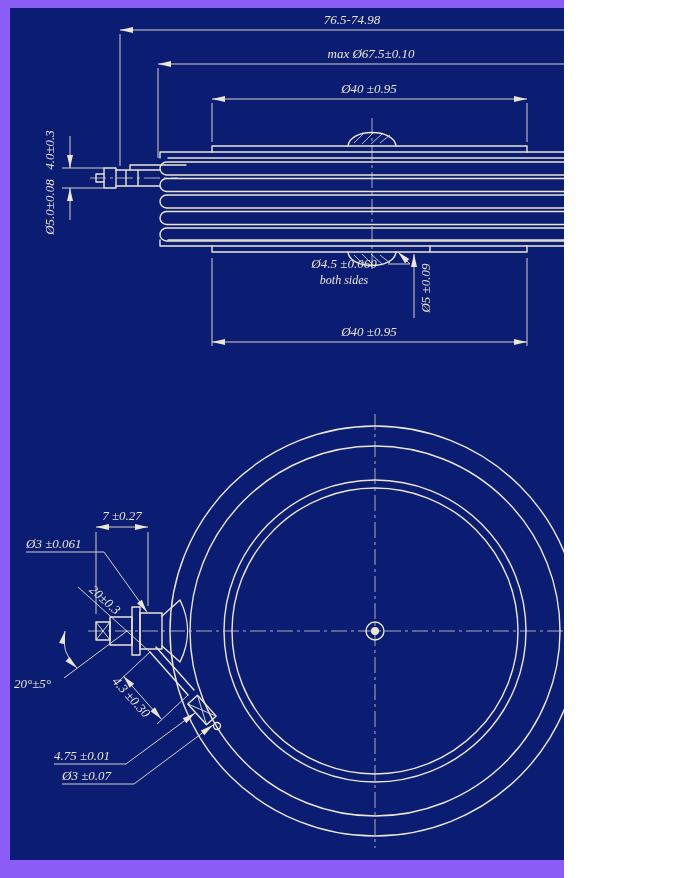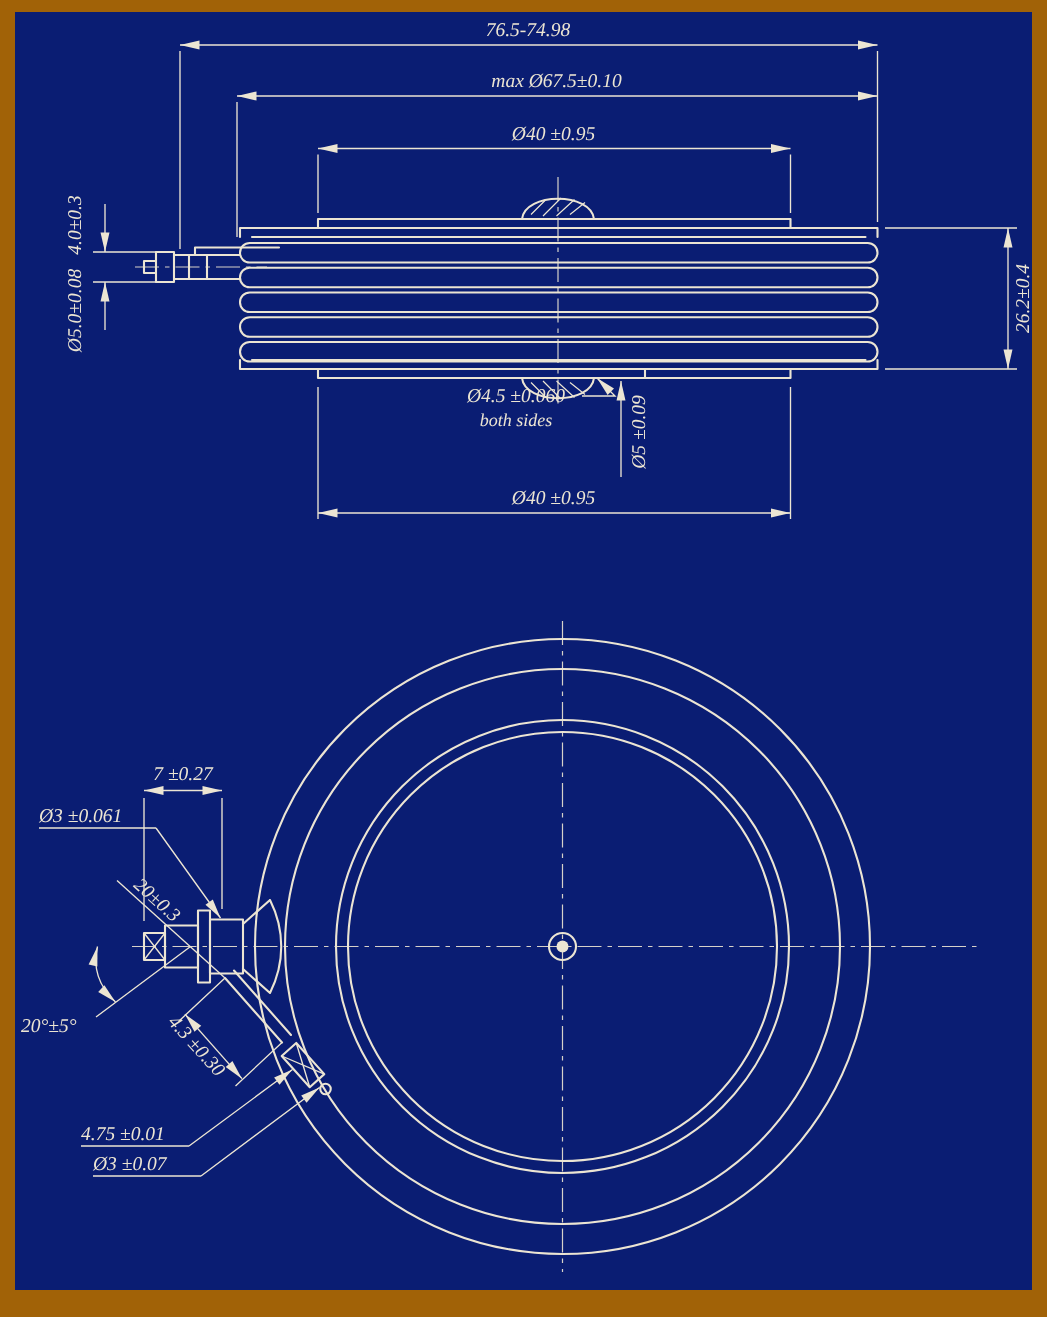--- a/index.html
+++ b/index.html
@@ -1,16 +1,16 @@
 <!DOCTYPE html>
 <html><head>
 <meta charset="utf-8">
 <style>
   html,body{margin:0;padding:0;background:#ffffff;}
-  .canvas{position:relative;width:698px;height:878px;background:#a16207;overflow:hidden;}
+  .canvas{position:relative;width:564px;height:878px;background:#8b5cf6;overflow:hidden;}
   svg{display:block;}
   .ln{fill:none;stroke:#ece5d3;stroke-width:1.4;stroke-linecap:round;stroke-linejoin:round;}
   .dim{fill:none;stroke:#ece5d3;stroke-width:0.9;}
   .cl{fill:none;stroke:#ece5d3;stroke-width:0.8;stroke-dasharray:16 4 3 4;opacity:.9;}
   .hatch{fill:none;stroke:#ece5d3;stroke-width:0.8;}
   .t{font:italic 13px "Liberation Serif","DejaVu Serif",serif;fill:#ece5d3;}
   .ts{font:italic 12px "Liberation Serif","DejaVu Serif",serif;fill:#ece5d3;}
 </style>
 </head>
 <body>

